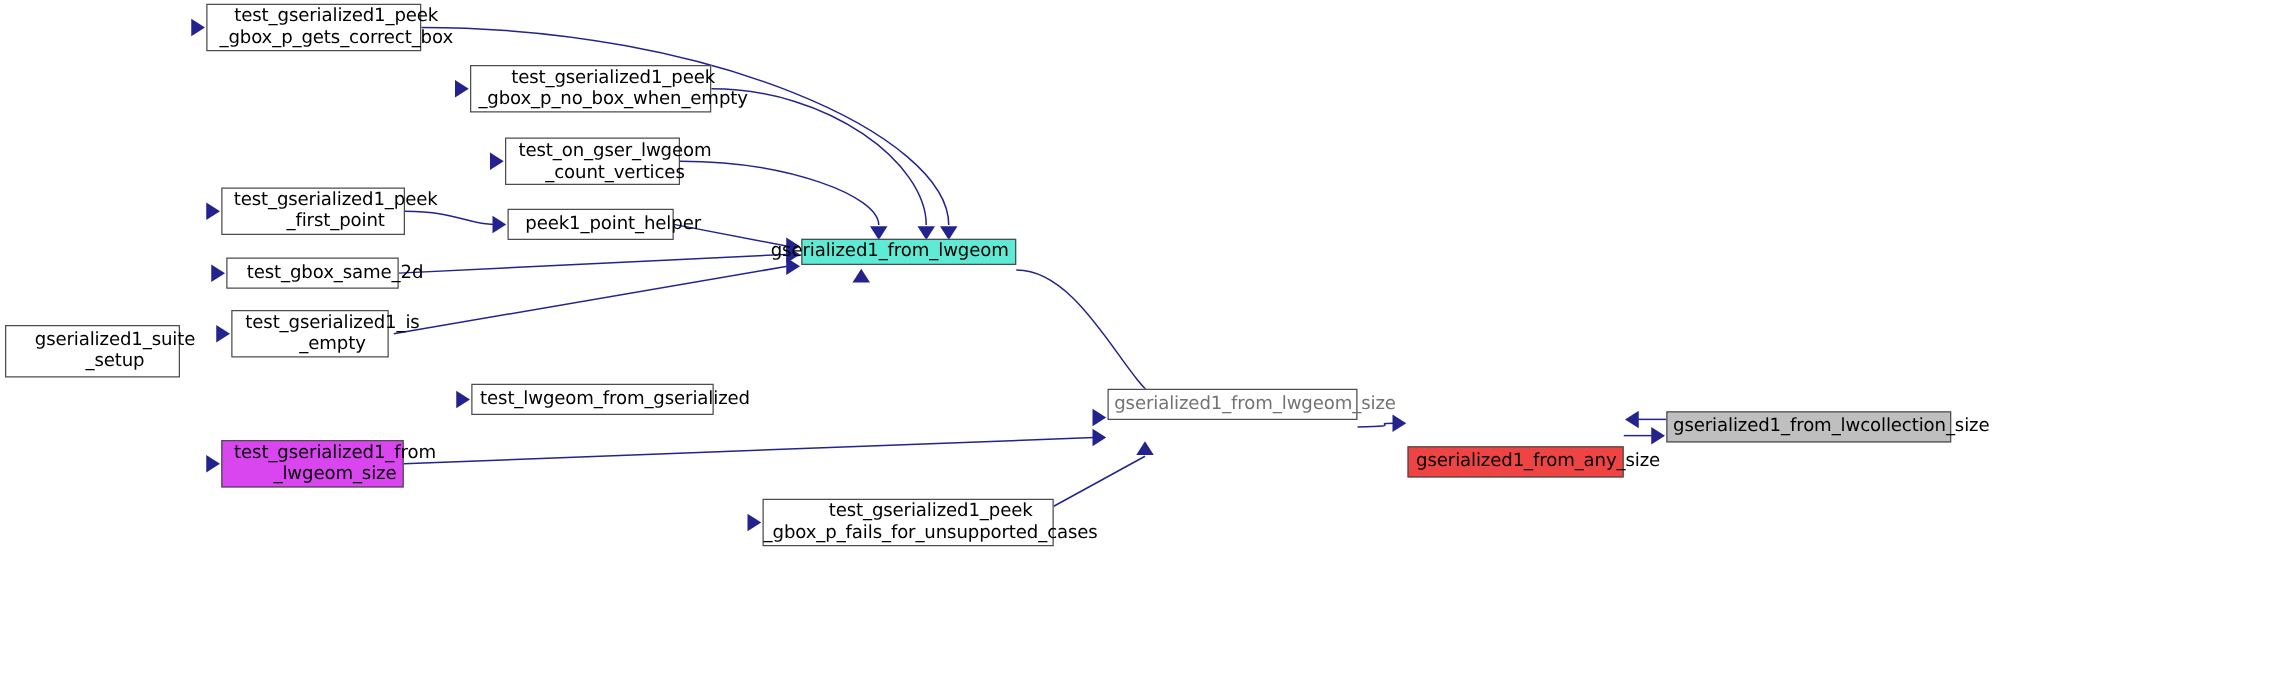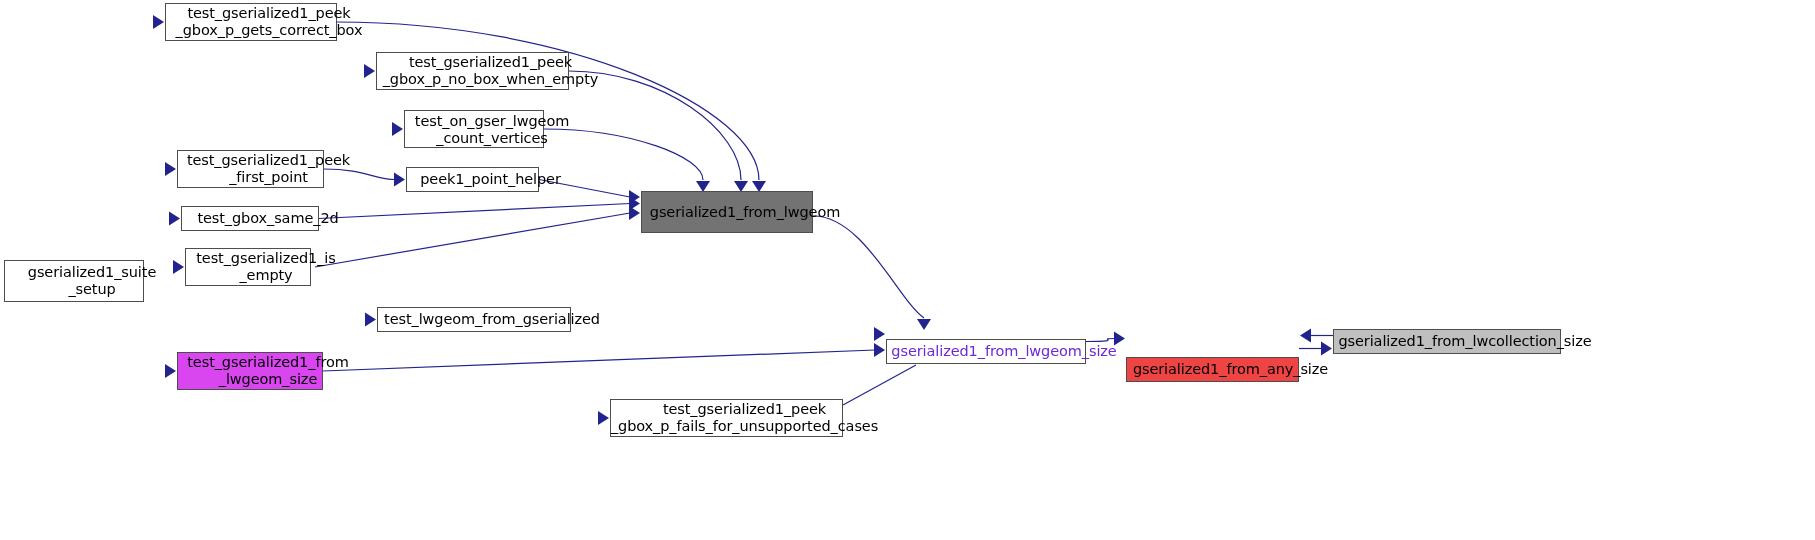--- a/index.html
+++ b/index.html
@@ -116,17 +116,17 @@
 _first_point</span></div>
     <div class="node" style="left: 406px; top: 167px; width: 133px; height: 25px; border-color: rgb(77, 77, 77); color: rgb(0, 0, 0); background: rgb(255, 255, 255);"><span class="node-label">peek1_point_helper</span></div>
     <div class="node" style="left: 181px; top: 206px; width: 138px; height: 25px; border-color: rgb(77, 77, 77); color: rgb(0, 0, 0); background: rgb(255, 255, 255);"><span class="node-label">test_gbox_same_2d</span></div>
     <div class="node" style="left: 185px; top: 248px; width: 126px; height: 38px; border-color: rgb(77, 77, 77); color: rgb(0, 0, 0); background: rgb(255, 255, 255);"><span class="node-label">test_gserialized1_is
 _empty</span></div>
     <div class="node" style="left: 377px; top: 307px; width: 194px; height: 25px; border-color: rgb(77, 77, 77); color: rgb(0, 0, 0); background: rgb(255, 255, 255);"><span class="node-label">test_lwgeom_from_gserialized</span></div>
     <div class="node" style="left: 177px; top: 352px; width: 146px; height: 38px; border-color: rgb(77, 77, 77); color: rgb(0, 0, 0); background: #d946ef; text-align: center;"><span class="node-label">test_gserialized1_from
 _lwgeom_size</span></div>
     <div class="node" style="left: 610px; top: 399px; width: 233px; height: 38px; border-color: rgb(77, 77, 77); color: rgb(0, 0, 0); background: rgb(255, 255, 255);"><span class="node-label">test_gserialized1_peek
 _gbox_p_fails_for_unsupported_cases</span></div>
-    <div class="node" style="left: 641px; top: 191px; width: 172px; height: 42px; border-color: rgb(77, 77, 77); color: rgb(0, 0, 0); background: #737373;"><span class="node-label">gserialized1_from_lwgeom</span></div>
-    <div class="node" style="left: 886px; top: 339px; width: 200px; height: 25px; border-color: rgb(77, 77, 77); color: #6d28d9; background: rgb(255, 255, 255);"><span class="node-label">gserialized1_from_lwgeom_size</span></div>
+    <div class="node" style="left: 641px; top: 191px; width: 172px; height: 21px; border-color: rgb(77, 77, 77); color: rgb(0, 0, 0); background: #5eead4; justify-content: flex-end;"><span class="node-label">gserialized1_from_lwgeom</span></div>
+    <div class="node" style="left: 886px; top: 311px; width: 200px; height: 25px; border-color: rgb(77, 77, 77); color: #737373; background: rgb(255, 255, 255);"><span class="node-label">gserialized1_from_lwgeom_size</span></div>
     <div class="node" style="left: 1126px; top: 329px; width: 173px; height: 25px; border-color: rgb(77, 77, 77); color: rgb(0, 0, 0); background: #ef4444; margin-top: 28px;"><span class="node-label">gserialized1_from_any_size</span></div>
     <div class="node highlight" style="left: 1333px; top: 329px; width: 228px; height: 25px; border-color: rgb(77, 77, 77); color: rgb(0, 0, 0); background: rgb(191, 191, 191);"><span class="node-label">gserialized1_from_lwcollection_size</span></div>
   </div>
 
 </body></html>

